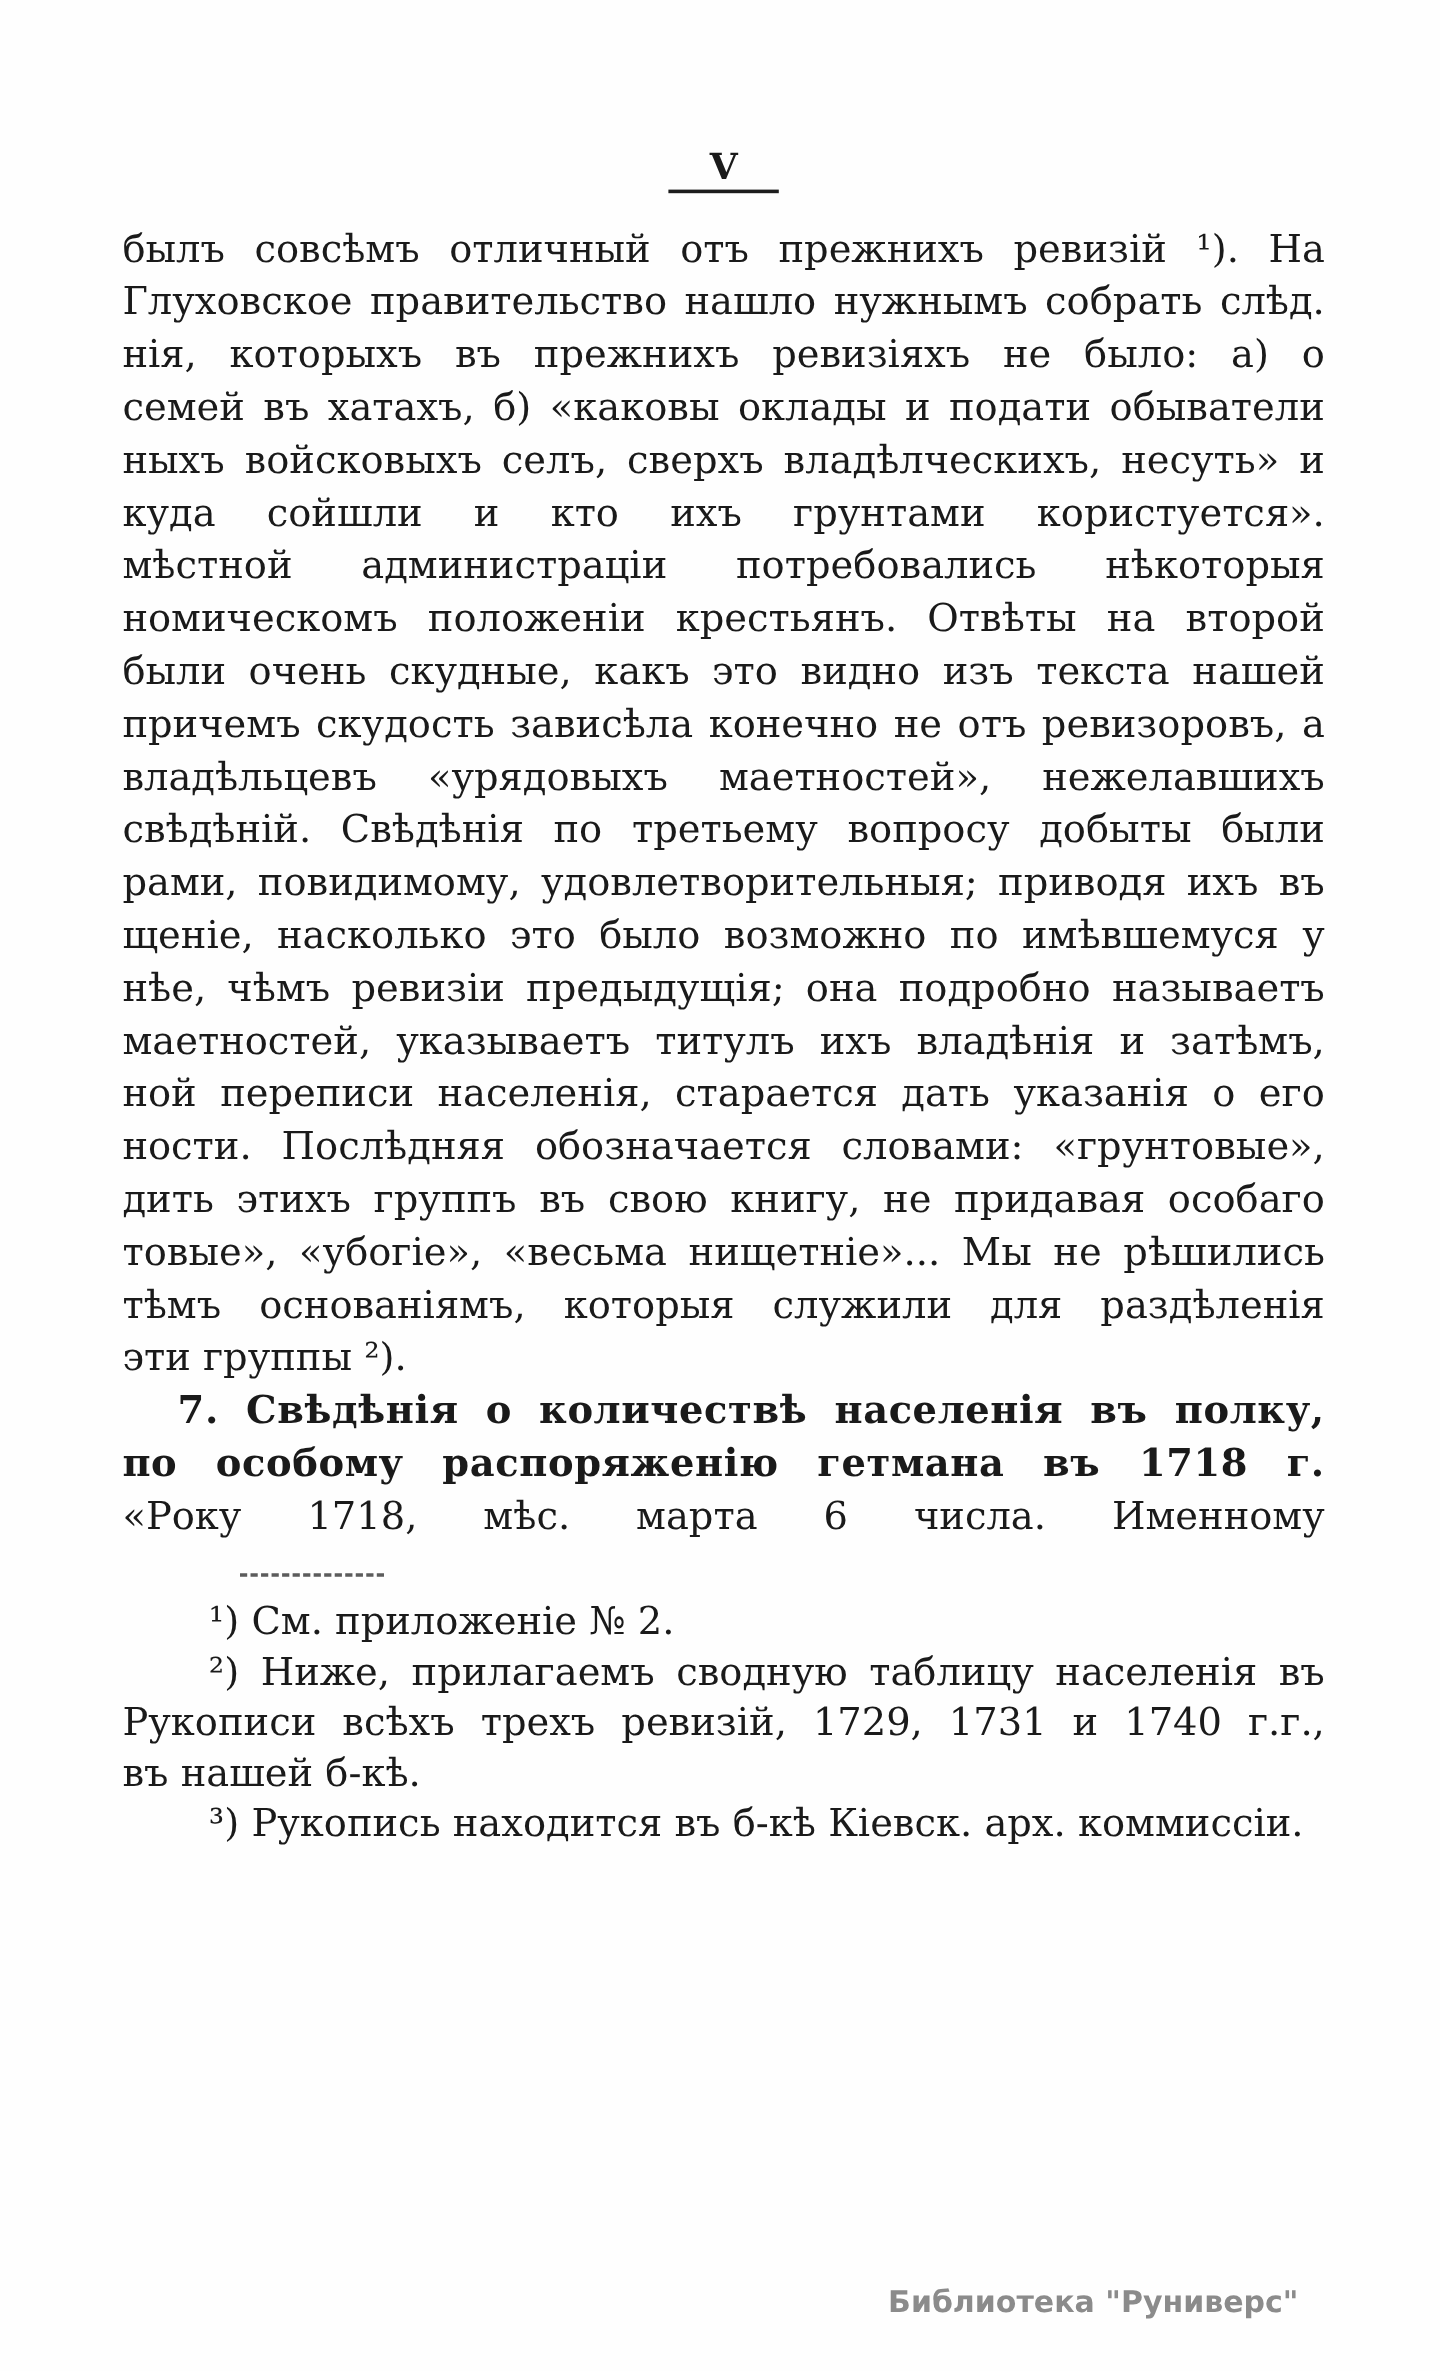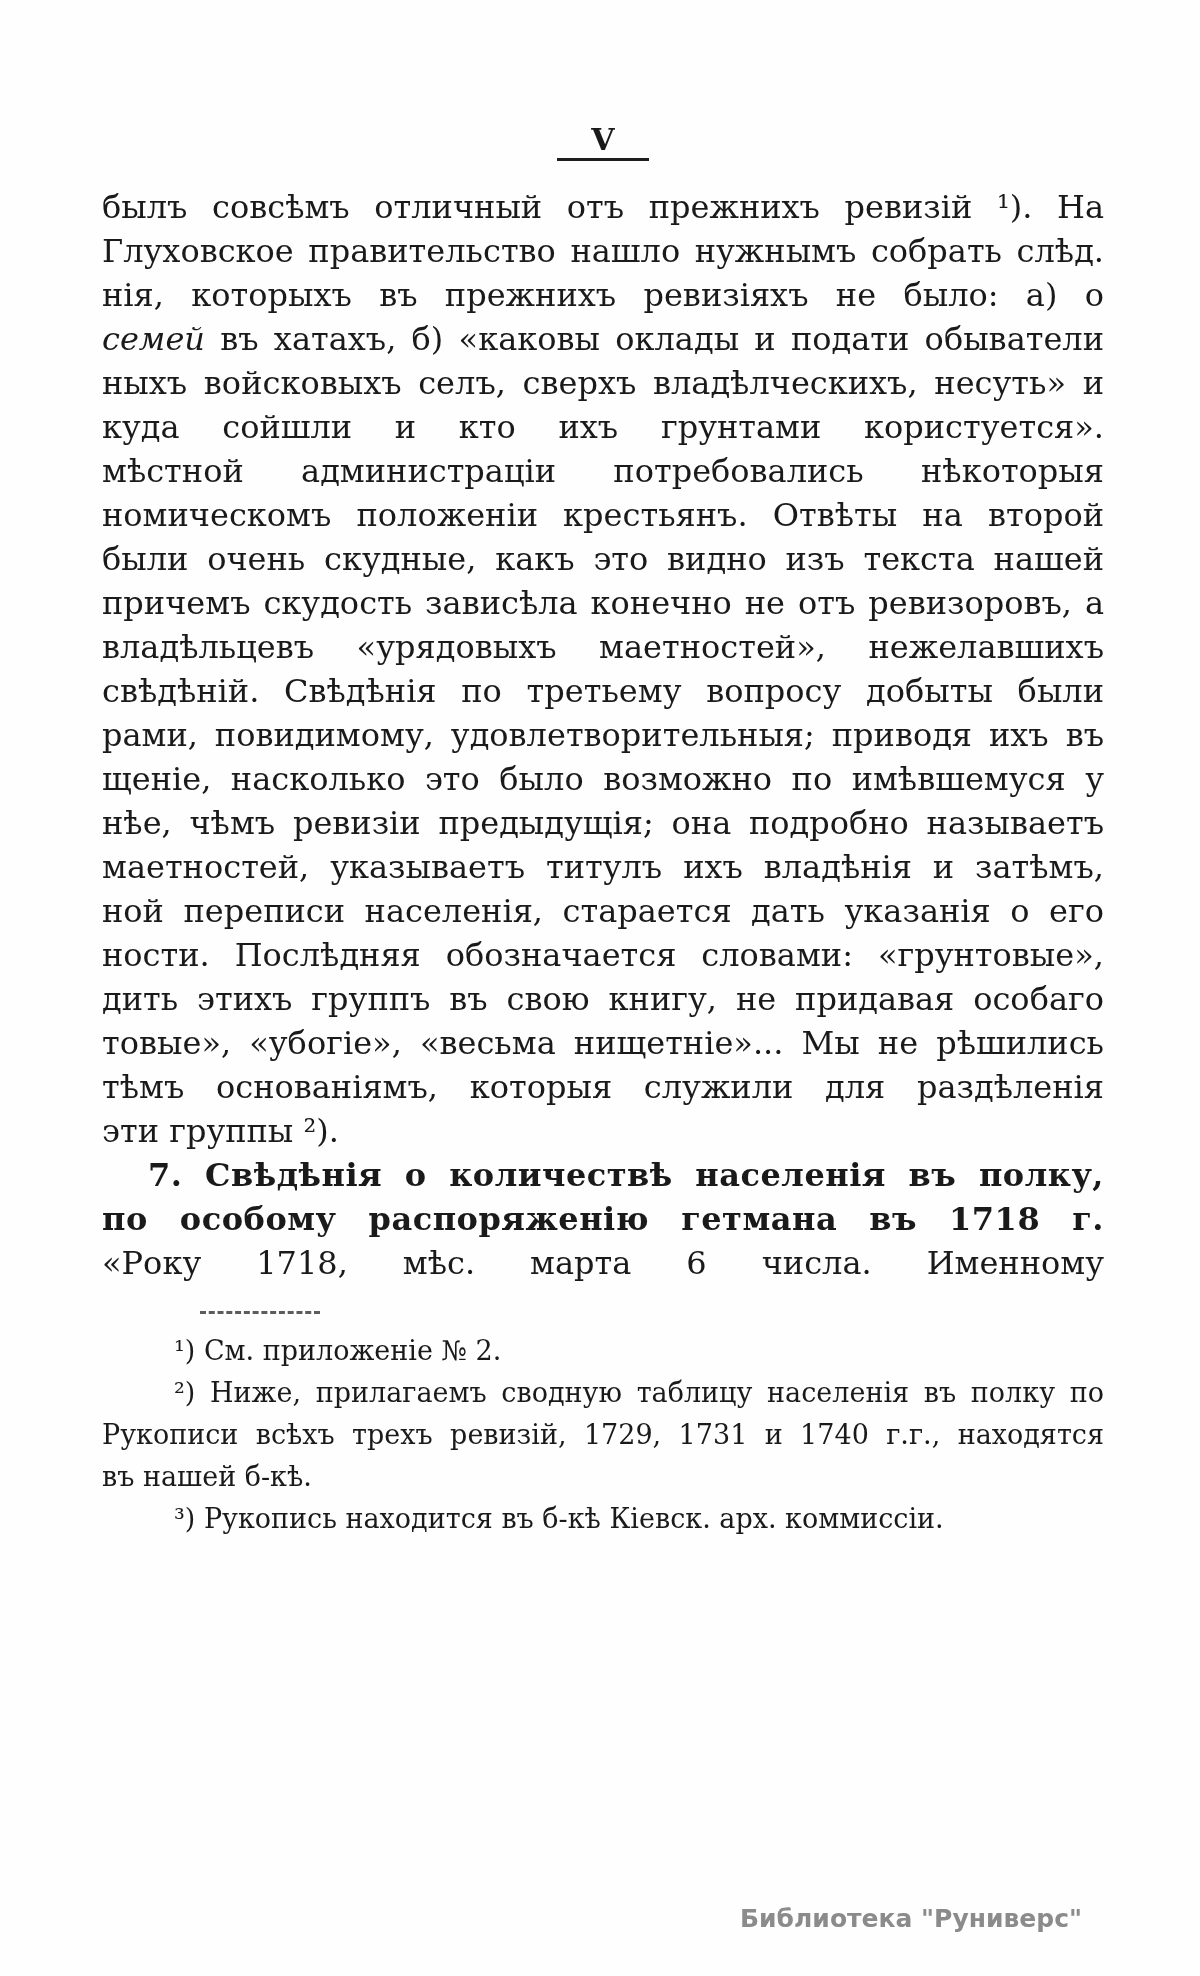--- a/index.html
+++ b/index.html
@@ -38,32 +38,32 @@
   .line {
     height: 44px;
     line-height: 44px;
     text-align: justify;
     text-align-last: justify;
     overflow: hidden;
     white-space: normal;
   }
   .maintext .indent { text-indent: 46px; }
   .nojust { text-align-last: left; }
-  .italic { font-style: italic; }
+  .italic { }
   .bold { font-weight: 700; letter-spacing: 0.5px; }
   .fn-divider {
     margin-top: 26px;
     margin-left: 98px;
     width: 120px;
     height: 0;
     border-top: 3px dashed #5c5c5c;
   }
   .footnotes {
     margin-top: 16px;
-    font-size: 27px;
+    font-size: 32px;
   }
   .footnotes .line {
     height: 42px;
     line-height: 42px;
   }
   .footnotes .indent { text-indent: 72px; }
   .watermark {
     position: absolute;
     top: 1904px;
     right: 118px;

